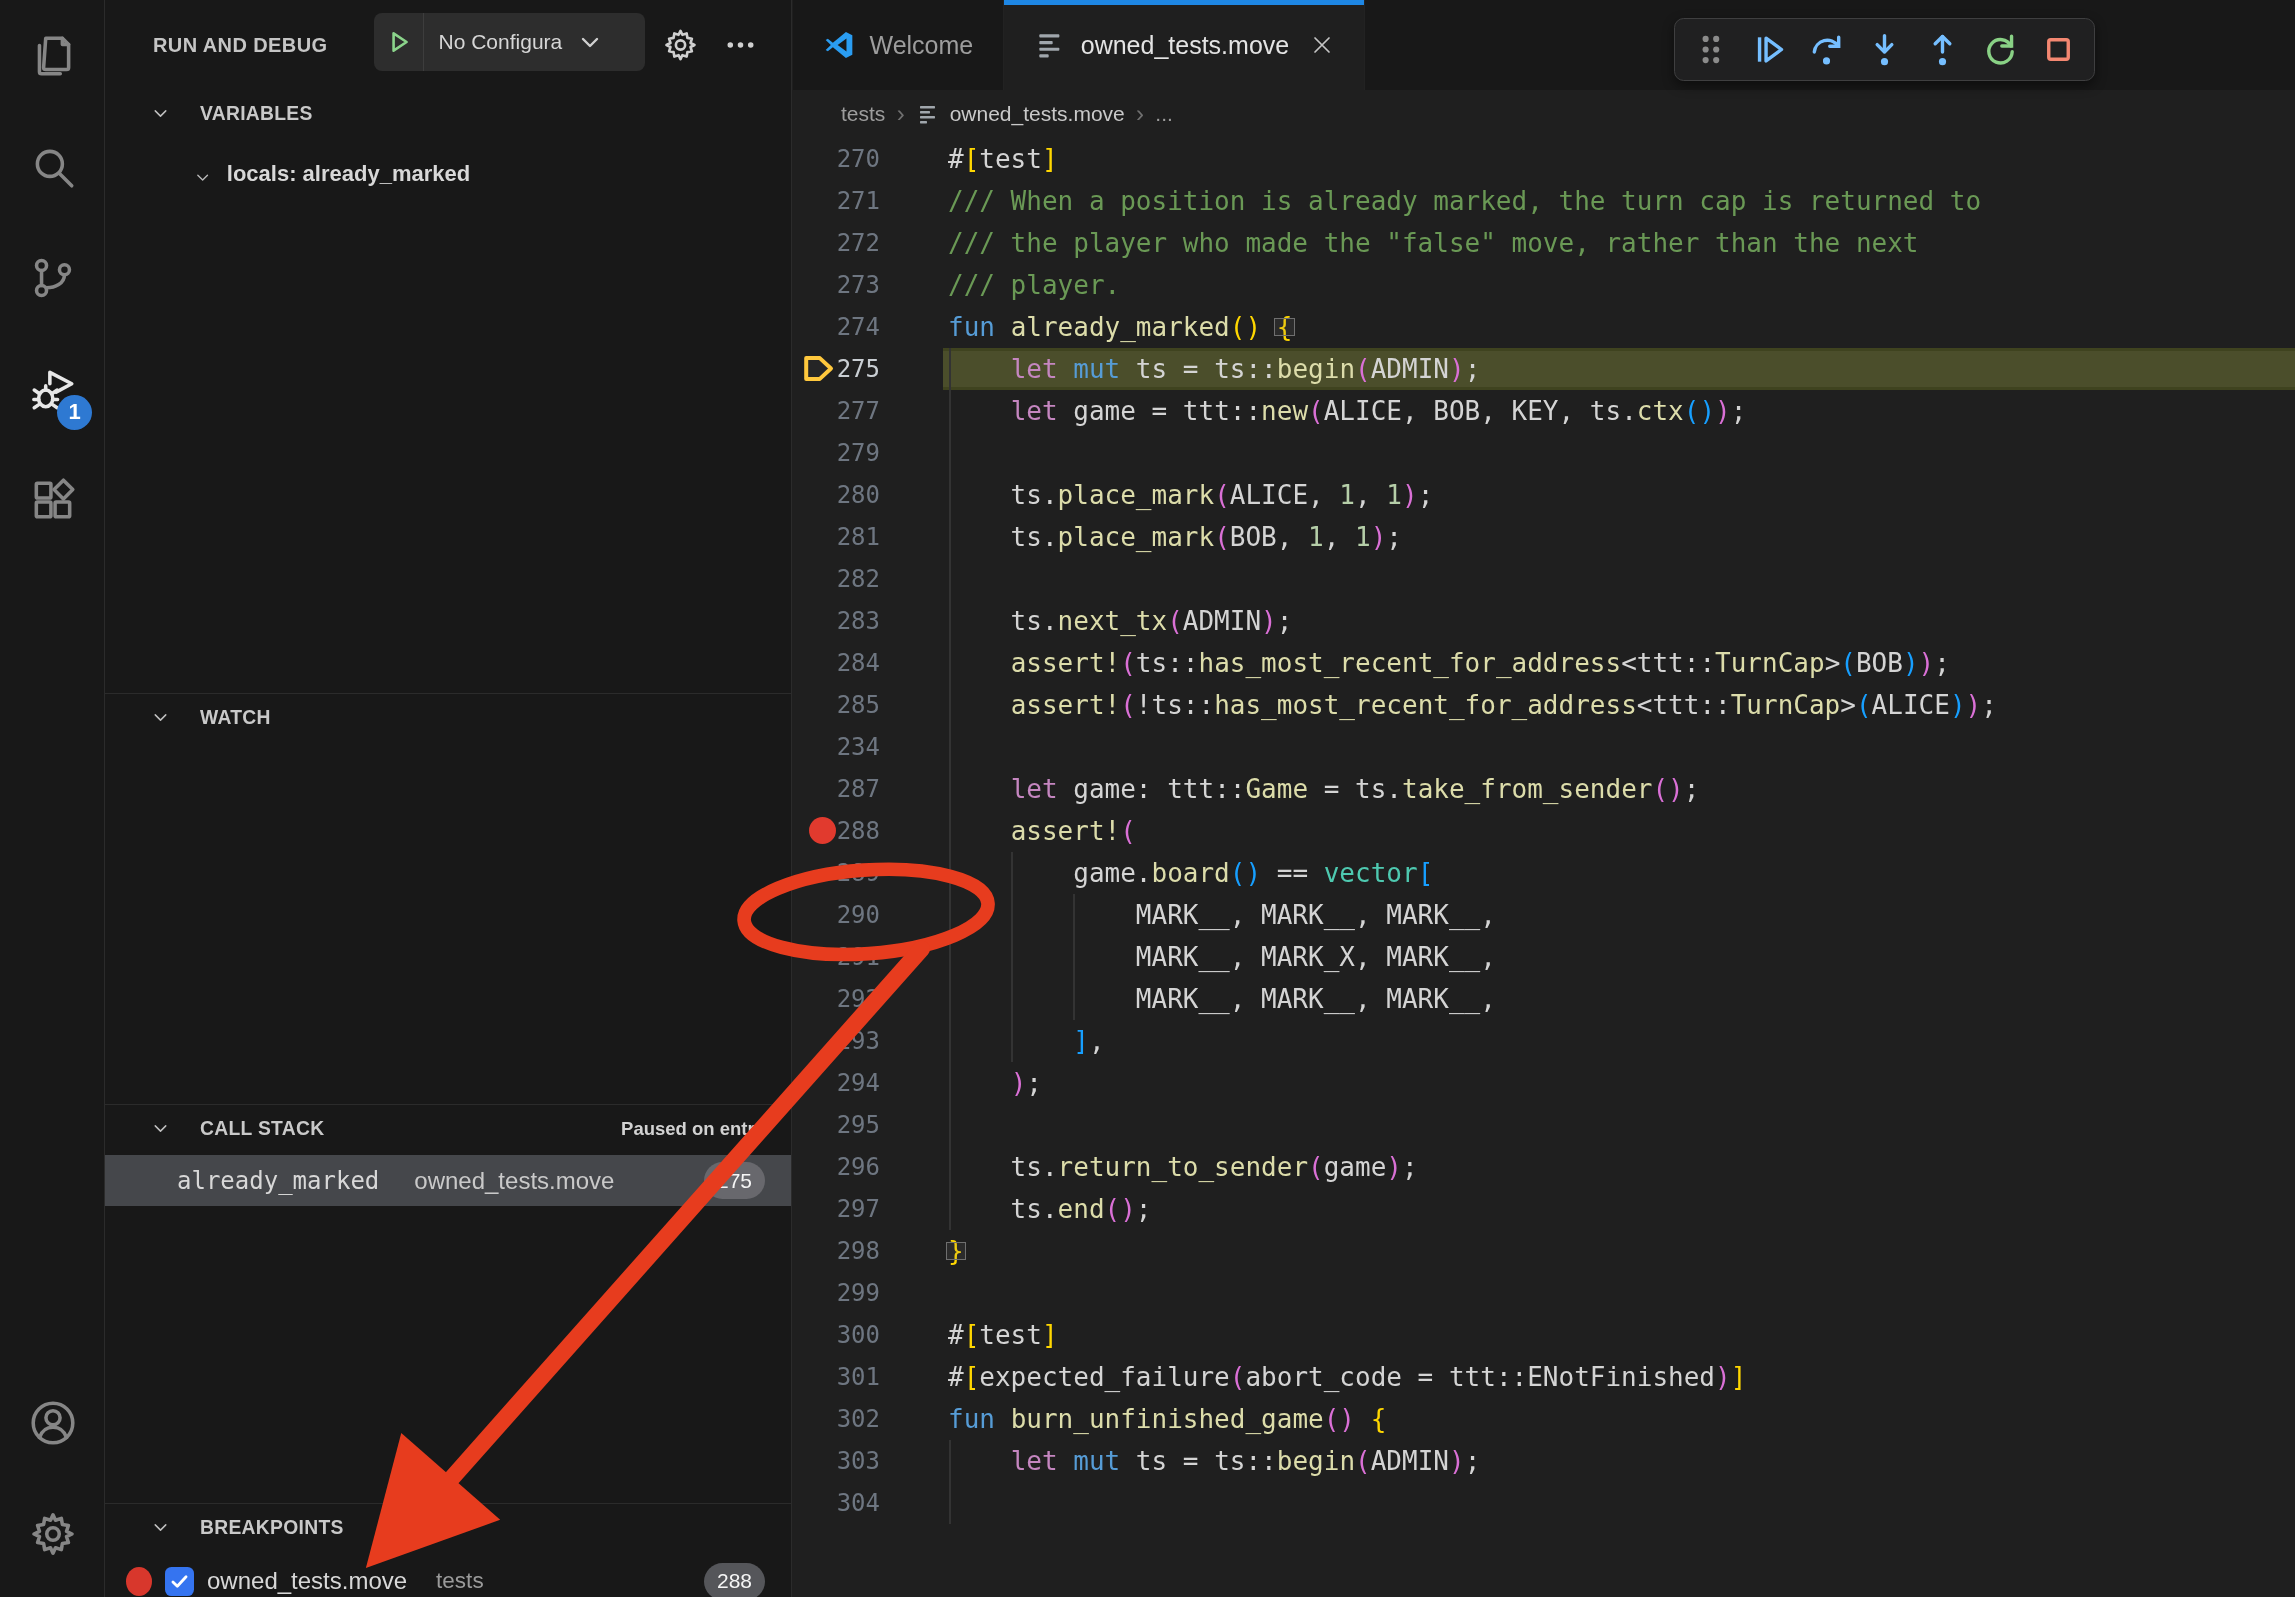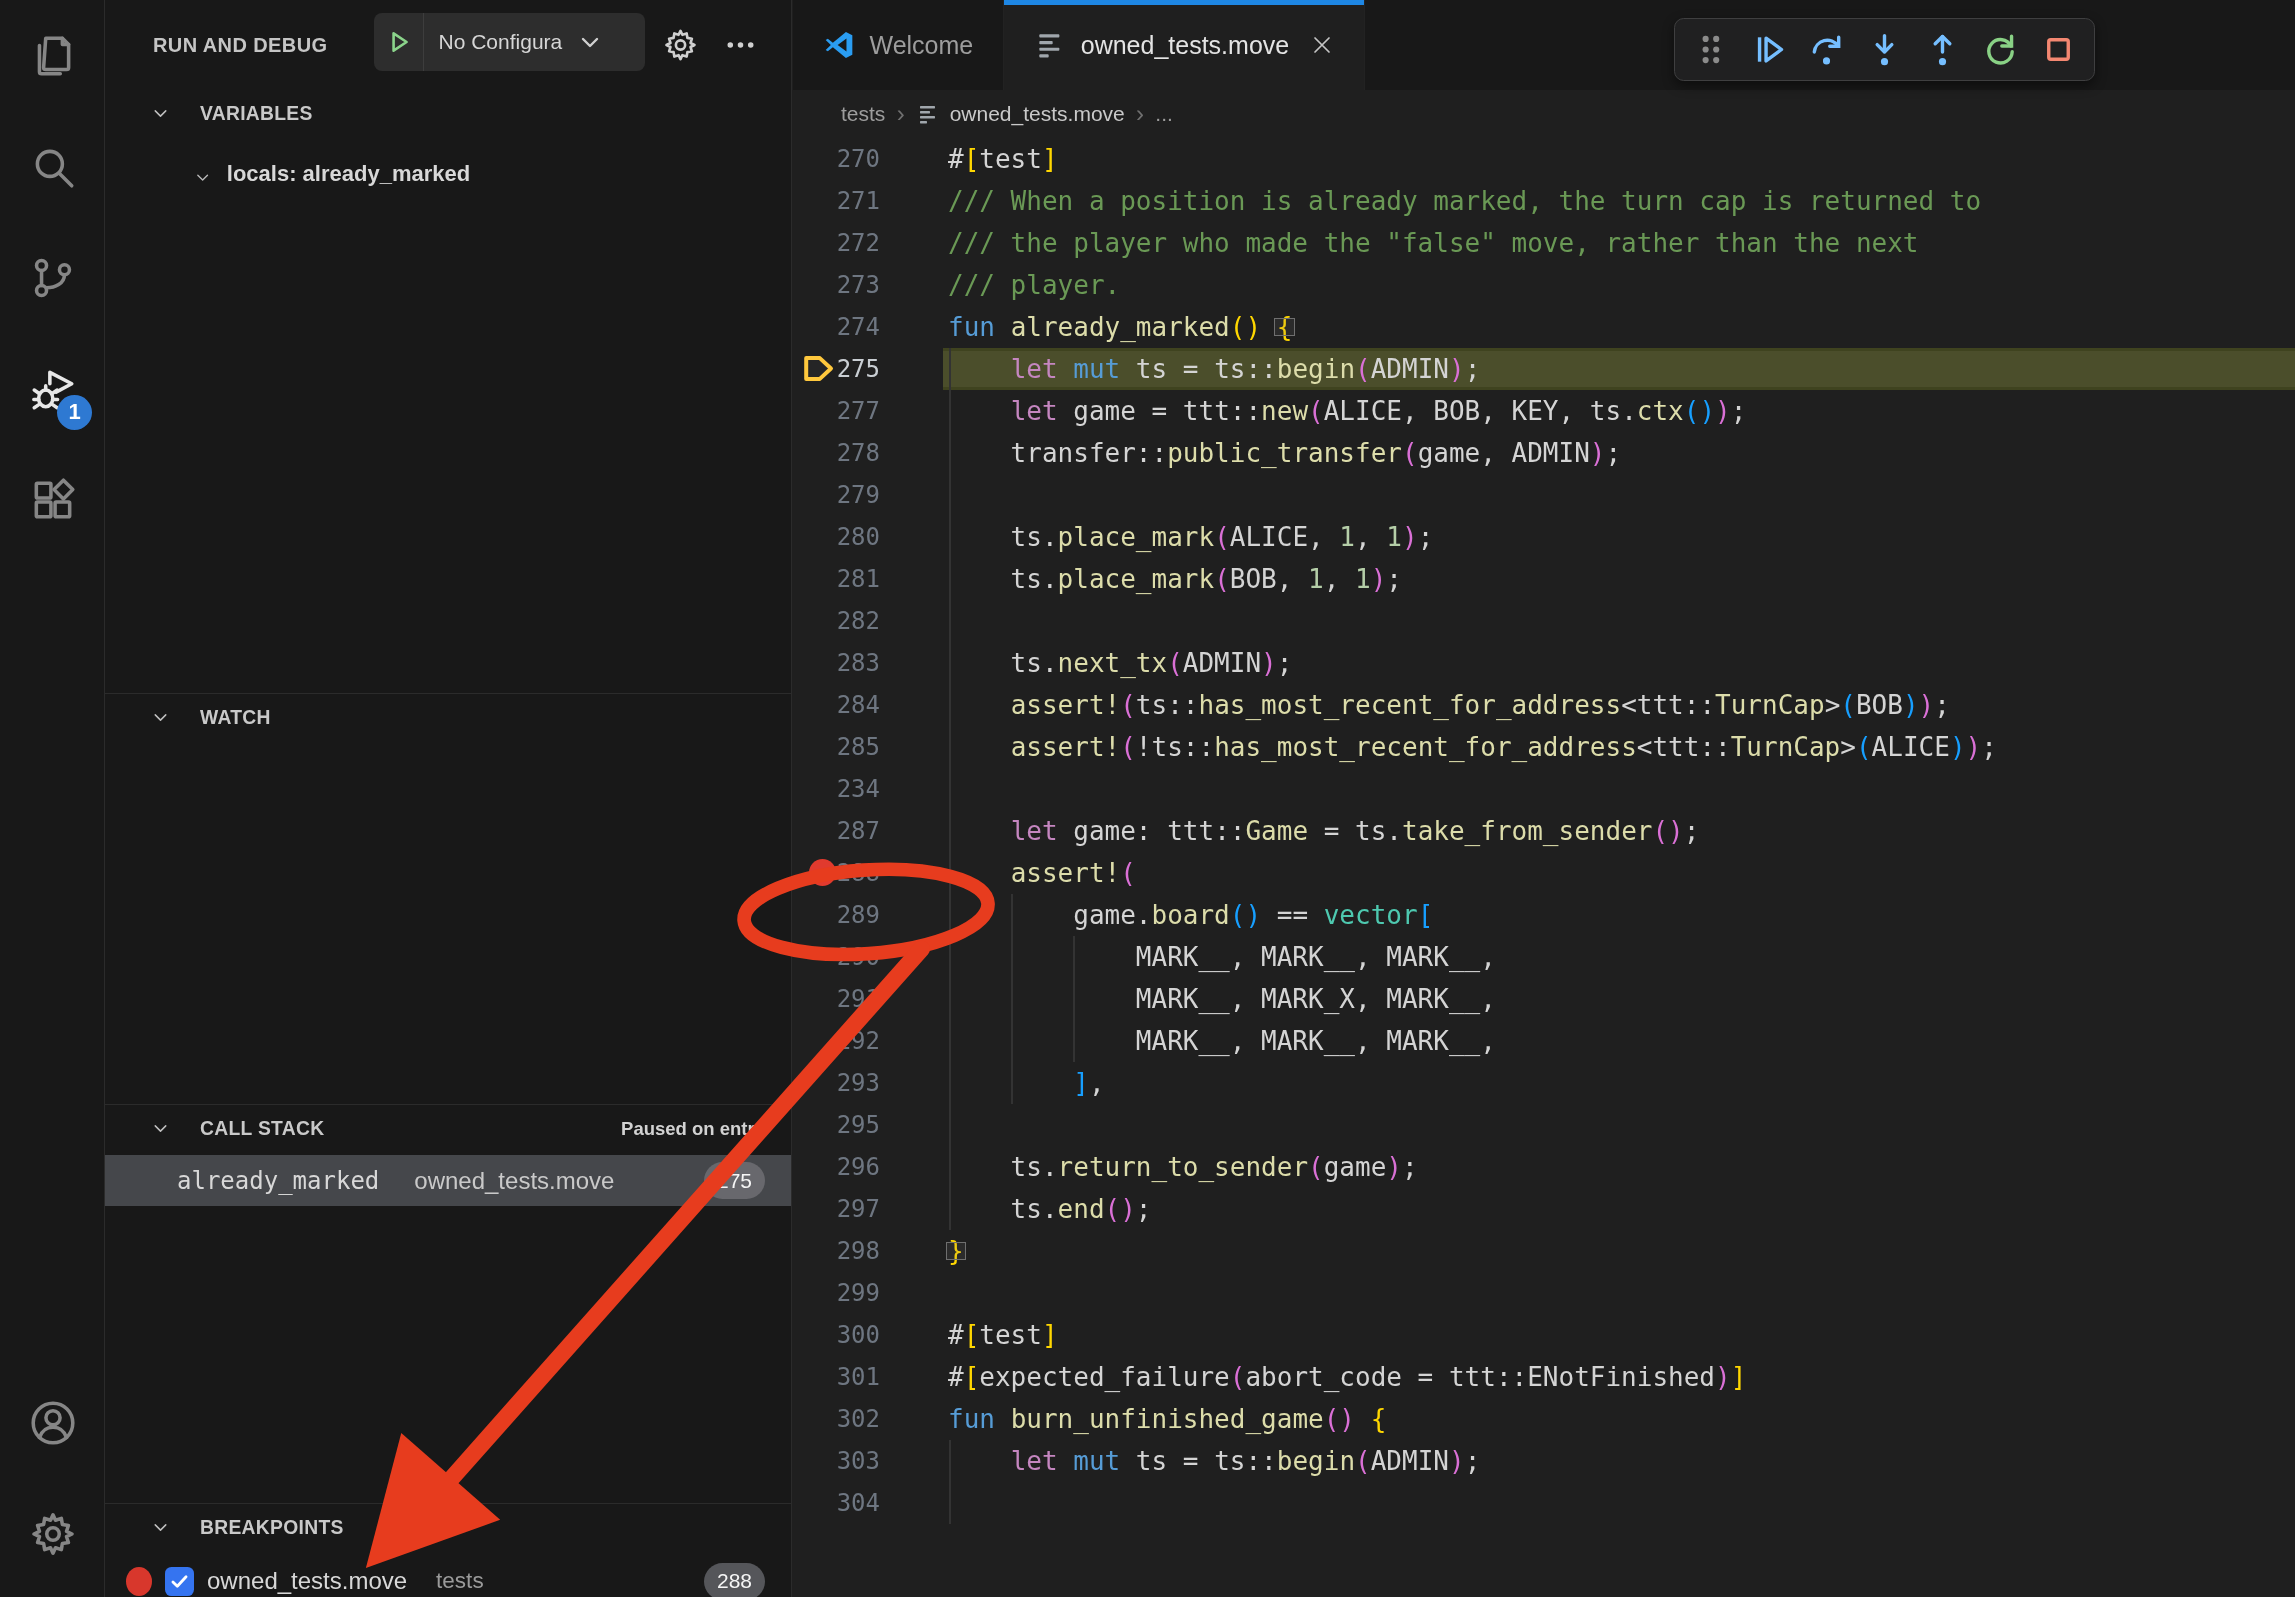--- a/index.html
+++ b/index.html
@@ -396,27 +396,20 @@
         <div class="row">
           <span class="guide" style="left:156px"></span>
           <div class="gut">
             <span class="ln">277</span>
           </div>
           <div class="code-text"><span class="c-w">    </span><span class="c-l">let</span><span class="c-w"> game = ttt::</span><span class="c-f">new</span><span class="c-o">(</span><span class="c-w">ALICE, BOB, KEY, ts.</span><span class="c-f">ctx</span><span class="c-b">()</span><span class="c-o">)</span><span class="c-w">;</span></div>
         </div>
         <div class="row">
           <span class="guide" style="left:156px"></span>
           <div class="gut">
-            <span class="ln">278</span>
-          </div>
-          <div class="code-text"><span class="c-w">    transfer::</span><span class="c-f">public_transfer</span><span class="c-o">(</span><span class="c-w">game, ADMIN</span><span class="c-o">)</span><span class="c-w">;</span></div>
-        </div>
-        <div class="row">
-          <span class="guide" style="left:156px"></span>
-          <div class="gut">
             <span class="ln">279</span>
           </div>
           <div class="code-text"></div>
         </div>
         <div class="row">
           <span class="guide" style="left:156px"></span>
           <div class="gut">
             <span class="ln">280</span>
           </div>
           <div class="code-text"><span class="c-w">    ts.</span><span class="c-f">place_mark</span><span class="c-o">(</span><span class="c-w">ALICE, </span><span class="c-n">1</span><span class="c-w">, </span><span class="c-n">1</span><span class="c-o">)</span><span class="c-w">;</span></div>
@@ -513,20 +506,27 @@
           </div>
           <div class="code-text"><span class="c-w">            MARK__, MARK__, MARK__,</span></div>
         </div>
         <div class="row">
           <span class="guide" style="left:156px"></span>
           <span class="guide" style="left:218px"></span>
           <div class="gut">
             <span class="ln">293</span>
           </div>
           <div class="code-text"><span class="c-w">        </span><span class="c-b">]</span><span class="c-w">,</span></div>
+        </div>
+        <div class="row">
+          <span class="guide" style="left:156px"></span>
+          <div class="gut">
+            <span class="ln">294</span>
+          </div>
+          <div class="code-text"><span class="c-w">    </span><span class="c-o">)</span><span class="c-w">;</span></div>
         </div>
         <div class="row">
           <span class="guide" style="left:156px"></span>
           <div class="gut">
             <span class="ln">295</span>
           </div>
           <div class="code-text"></div>
         </div>
         <div class="row">
           <span class="guide" style="left:156px"></span>

